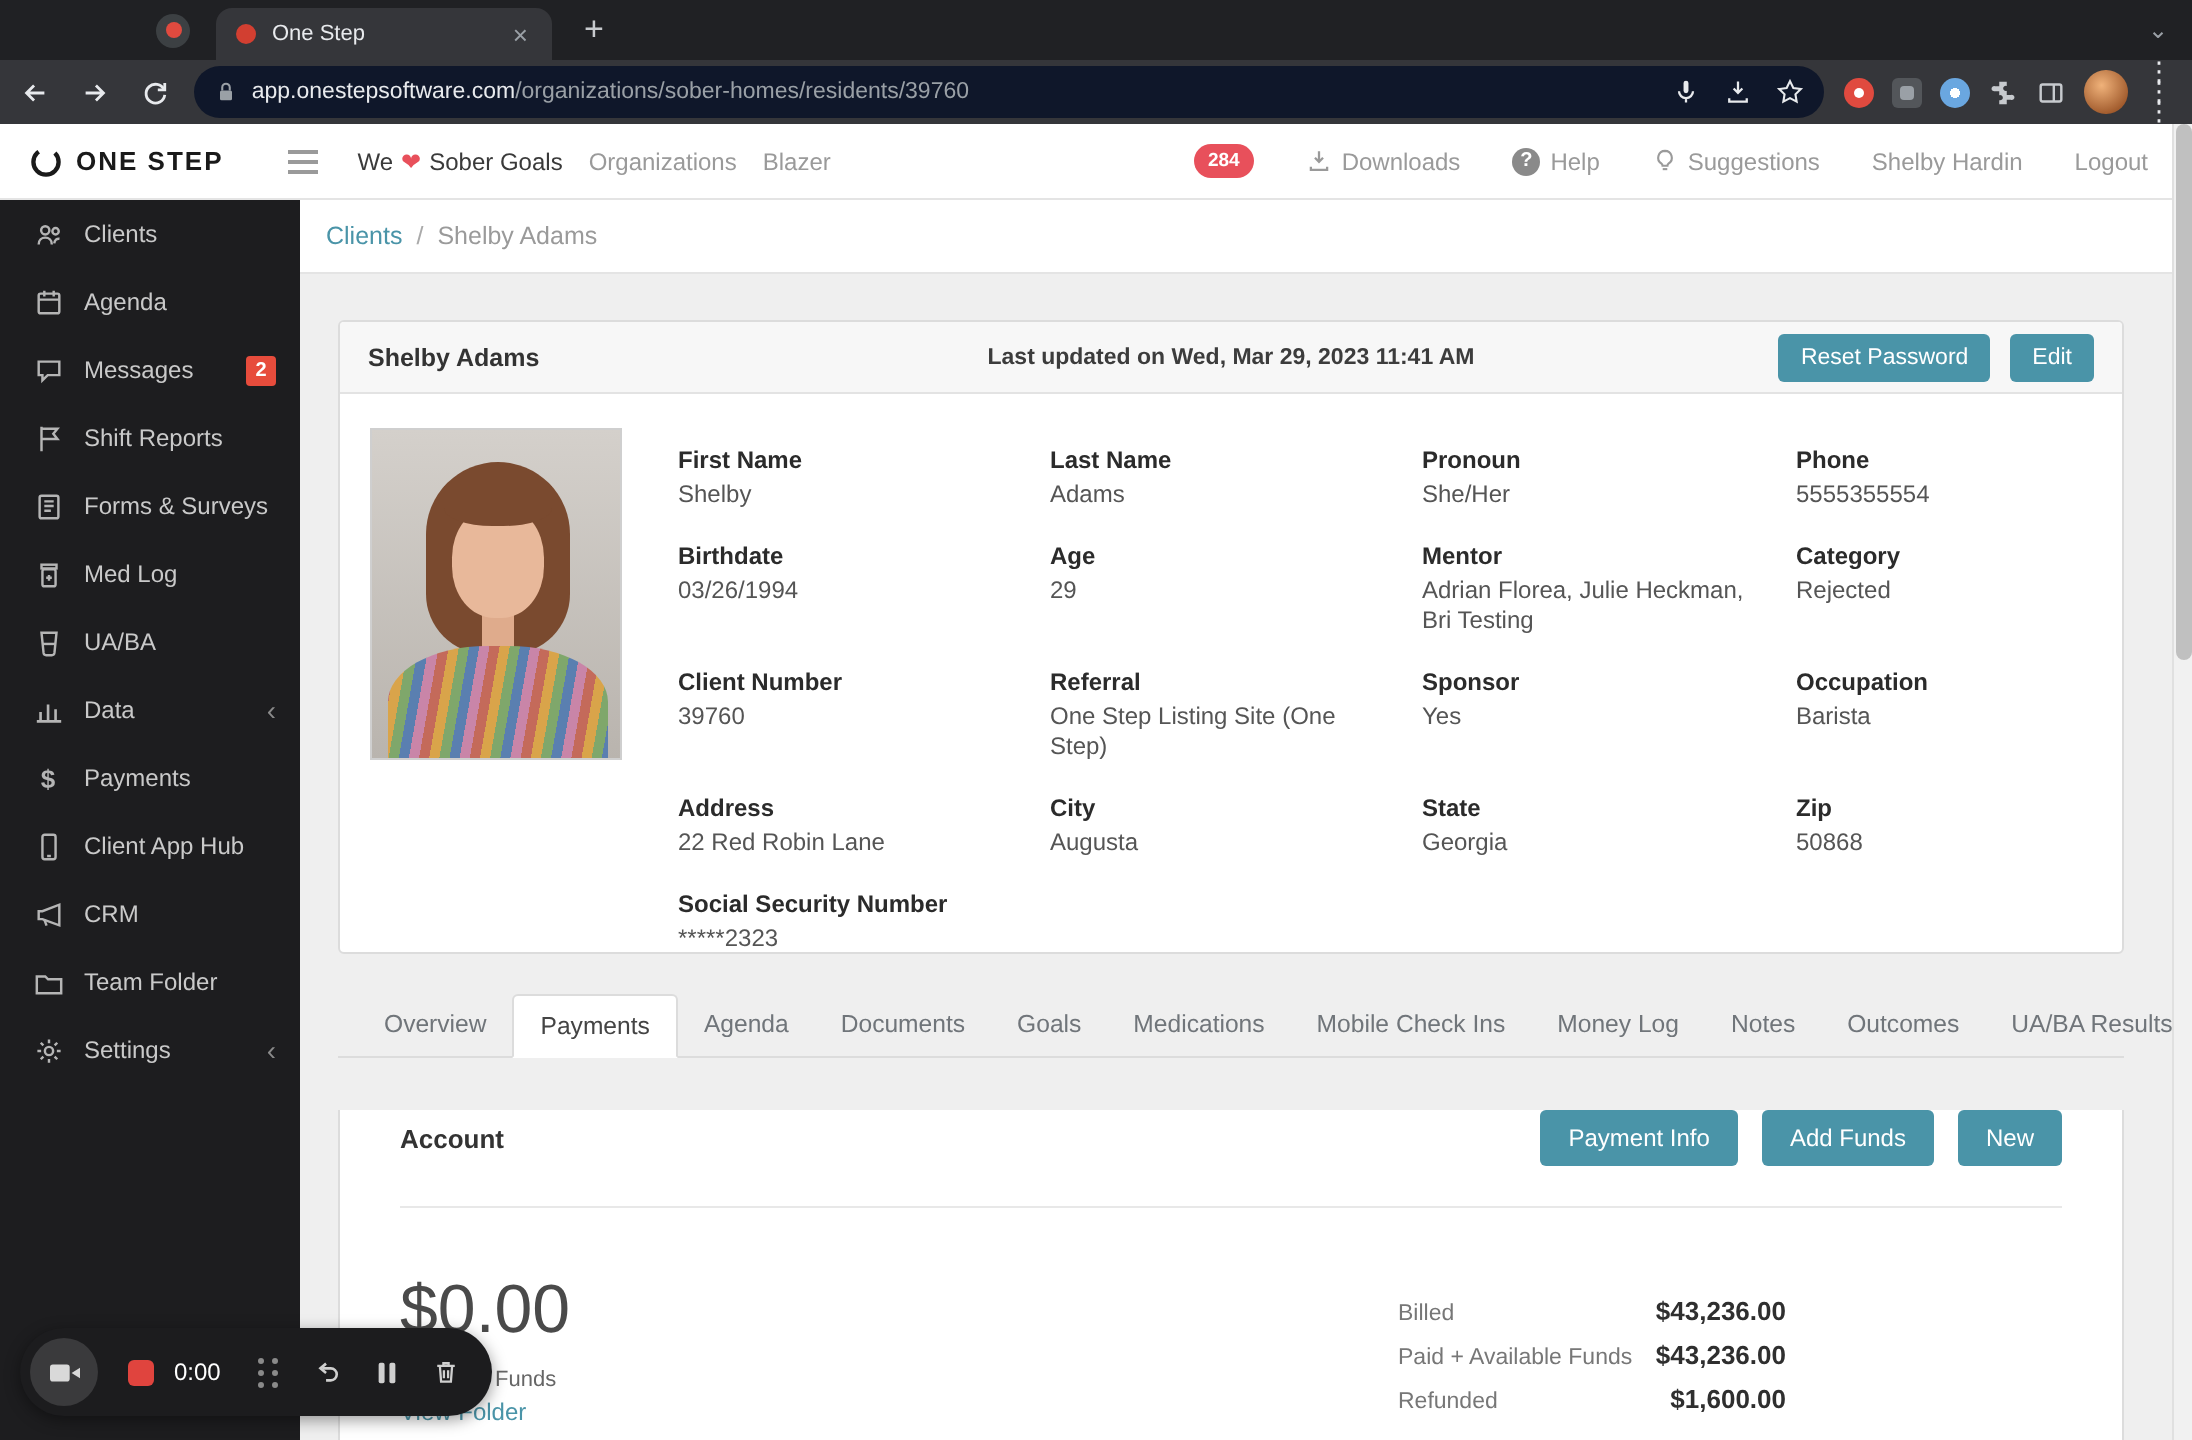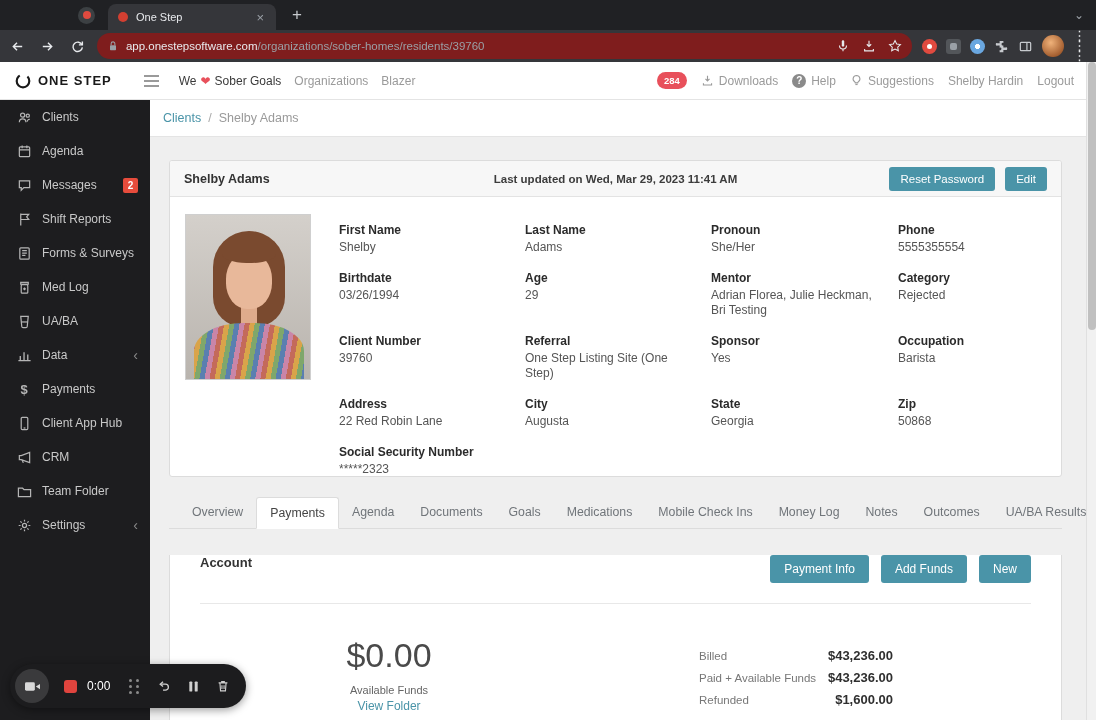--- a/index.html
+++ b/index.html
@@ -12,21 +12,21 @@
   .rec-indicator .dot { width:8px; height:8px; border-radius:50%; background:#e04a3f; }
   .btab { width:168px; height:26px; margin-left:13px; margin-top:4px; background:#35363a; border-radius:8px 8px 0 0; display:flex; align-items:center; padding:0 8px 0 10px; }
   .btab .favicon { width:10px; height:10px; border-radius:50%; background:#d23f31; flex:0 0 auto; }
   .btab .ttitle { color:#e8eaed; font-size:11px; margin-left:8px; flex:1; white-space:nowrap; overflow:hidden; }
   .btab .tclose { color:#9aa0a6; font-size:13px; line-height:13px; padding:2px 4px; border-radius:50%; }
   .newtab { color:#c7cace; font-size:17px; margin-left:10px; padding:0 6px; }
   .tabsearch { margin-left:auto; margin-right:12px; color:#9aa0a6; font-size:12px; }
 
   .toolbar { position:absolute; top:30px; left:0; width:1096px; height:32px; background:#35363a; display:flex; align-items:center; }
   .navbtn { width:24px; height:24px; display:flex; align-items:center; justify-content:center; margin-left:6px; border-radius:50%; }
-  .omnibox { height:26px; background:#7f1d1d; border-radius:13px; margin-left:8px; width:828px; display:flex; align-items:center; padding:0 10px; }
+  .omnibox { height:26px; background:#0f172a; border-radius:13px; margin-left:8px; width:828px; display:flex; align-items:center; padding:0 10px; }
   .url-domain { color:#e8eaed; font-size:11.5px; margin-left:7px; white-space:nowrap; }
   .url-path { color:#9aa0a6; font-size:11.5px; white-space:nowrap; }
   .obx-icons { margin-left:auto; display:flex; align-items:center; gap:12px; }
   .ext-area { display:flex; align-items:center; gap:9px; margin-left:10px; }
   .ext-red { width:15px; height:15px; border-radius:50%; background:#e04a3f; display:flex; align-items:center; justify-content:center; }
   .ext-red i { width:5px; height:5px; border-radius:50%; background:#fff; }
   .ext-dark { width:15px; height:15px; border-radius:3px; background:#53565a; display:flex; align-items:center; justify-content:center; }
   .ext-dark i { width:7px; height:7px; border-radius:2px; background:#9aa0a6; }
   .ext-blue { width:15px; height:15px; border-radius:50%; background:radial-gradient(circle, #ffffff 0 2.5px, #6aa7e0 2.5px 8px); }
   .avatar { width:22px; height:22px; border-radius:50%; background:radial-gradient(circle at 40% 35%, #f0b27a, #a05a2c 75%); margin-left:9px; }
@@ -35,21 +35,21 @@
   
   .appheader { position:absolute; top:62px; left:0; width:1096px; height:38px; background:#fff; border-bottom:1px solid #e4e4e4; display:flex; align-items:center; z-index:2; }
   .logo { display:flex; align-items:center; margin-left:14px; gap:6px; }
   .logo .brandtext { font-size:13px; font-weight:700; letter-spacing:1px; color:#1a1a1a; }
   .hamburger { margin-left:32px; display:flex; flex-direction:column; gap:3px; }
   .hamburger i { width:15px; height:2px; background:#9a9a9a; display:block; }
   .hl-group { display:flex; align-items:center; gap:13px; margin-left:20px; font-size:12px; }
   .org-current { color:#3a3a3a; display:flex; align-items:center; gap:4px; }
   .heart { color:#e8505b; font-size:12px; }
   .hlink { color:#9a9a9a; }
-  .hr-group { margin-left:auto; display:flex; align-items:center; gap:14px; padding-right:22px; font-size:12px; color:#9a9a9a; }
+  .hr-group { margin-left:auto; display:flex; align-items:center; gap:26px; padding-right:22px; font-size:12px; color:#9a9a9a; }
   .notif-badge { background:#e8505b; color:#fff; font-size:9.5px; font-weight:700; border-radius:9px; padding:3px 7px; }
   .hitem { display:flex; align-items:center; gap:5px; }
   .help-circle { width:14px; height:14px; border-radius:50%; background:#8a8a8a; color:#fff; font-size:10px; font-weight:700; display:flex; align-items:center; justify-content:center; }
 
   
   .sidebar { position:absolute; top:100px; left:0; width:150px; height:620px; background:#1d1d1f; z-index:2; }
   .side-item { height:34px; display:flex; align-items:center; padding:0 12px 0 16px; cursor:pointer; }
   .sicon { width:16px; display:flex; justify-content:center; flex:0 0 auto; }
   .sicon-text { color:#b5b5b5; font-size:13px; font-weight:700; width:16px; text-align:center; }
   .slabel { color:#c9c9c9; font-size:12px; margin-left:10px; white-space:nowrap; }
@@ -84,27 +84,27 @@
   .flabel { font-size:12px; font-weight:700; color:#2b2b2b; }
   .fvalue { font-size:12px; color:#555; margin-top:3px; line-height:15px; }
 
   
   .tabsnav { margin:20px 34px 0 19px; display:flex; border-bottom:1px solid #dcdcdc; padding-left:10px; }
   .tab-item { font-size:12.3px; color:#70757a; padding:8px 13px; line-height:14px; cursor:pointer; white-space:nowrap; }
   .tab-item.active { background:#fff; color:#444; border:1px solid #dcdcdc; border-bottom:1px solid #fff; border-radius:3px 3px 0 0; margin-bottom:-1px; }
 
   
   .pay-card { margin:0 34px 0 19px; border-top:none; border-radius:0 0 3px 3px; height:300px; padding:0 30px; }
-  .pay-head { margin-top:26px; display:flex; align-items:flex-start; }
+  .pay-head { margin-top:26px; display:flex; align-items:center; }
   .pay-title { font-size:13px; font-weight:700; color:#333; }
   .pay-actions { margin-left:auto; display:flex; gap:12px; }
   .btn-lg { font-size:12px; padding:7px 14px; }
   .pay-divider { border-bottom:1px solid #e8e8e8; margin-top:20px; }
   .pay-body { display:flex; margin-top:34px; }
-  .pay-left { width:378px; text-align:center; }
+  .pay-left { width:378px; }
   .balance { font-size:34px; color:#4a4a4a; line-height:1; }
   .balance-caption { font-size:11px; color:#666; margin-top:12px; }
   .view-history { font-size:12px; color:#4a94a8; margin-top:3px; cursor:pointer; }
   .pay-right { margin-left:121px; width:194px; padding-top:6px; }
   .sum-row { display:flex; align-items:baseline; justify-content:space-between; padding:3.5px 0; }
   .sum-label { font-size:11.5px; color:#777; white-space:nowrap; }
   .sum-value { font-size:13px; font-weight:700; color:#2f2f2f; margin-left:10px; }
 
   
   .scrollbar { position:absolute; top:62px; right:0; width:10px; height:658px; background:#f1f1f1; border-left:1px solid #e0e0e0; z-index:3; }

